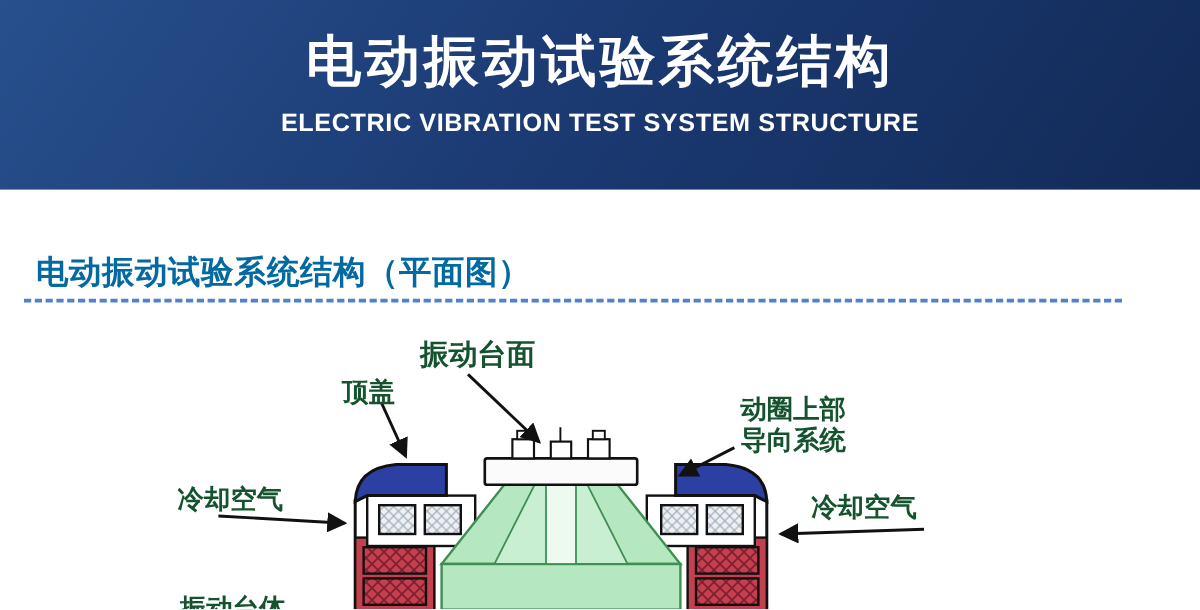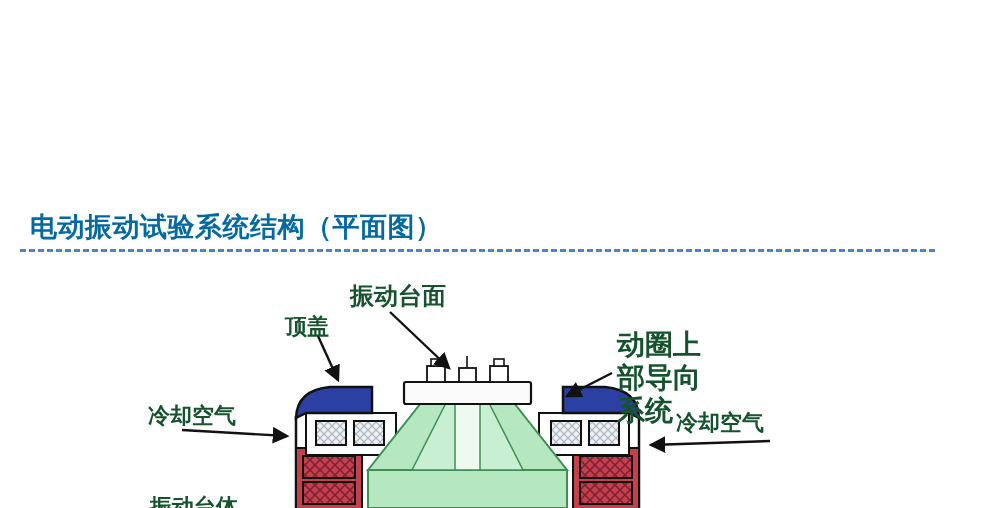--- a/index.html
+++ b/index.html
@@ -71,27 +71,31 @@
 
   .lbl {
     position: absolute;
     font-weight: bold;
     color: #14532d;
     font-size: 22px;
     line-height: 1.18;
     white-space: nowrap;
   }
   .lbl.big { font-size: 24px; }
-  .lbl.wrap { white-space: normal; width: 104px; font-size: 28px; }
+  .lbl.wrap { white-space: normal; width: 104px; font-size: 22px; }
 </style>
 </head>
 <body>
 
 <div class="page">
 
+  <header class="banner">
+    <h1 class="title">电动振动试验系统结构</h1>
+    <h2 class="subtitle">ELECTRIC VIBRATION TEST SYSTEM STRUCTURE</h2>
+  </header>
 
   <h3 class="section-heading">电动振动试验系统结构（平面图）</h3>
   <div class="dashed-divider"></div>
 
   <div class="diagram">
 
     <svg width="1000" height="238" viewBox="0 0 1000 238">
       <defs>
         <marker id="ah" viewBox="0 0 10 10" refX="8.5" refY="5" markerWidth="7" markerHeight="7" orient="auto-start-reverse">
           <path d="M0,0 L10,5 L0,10 Z" fill="#111"></path>

